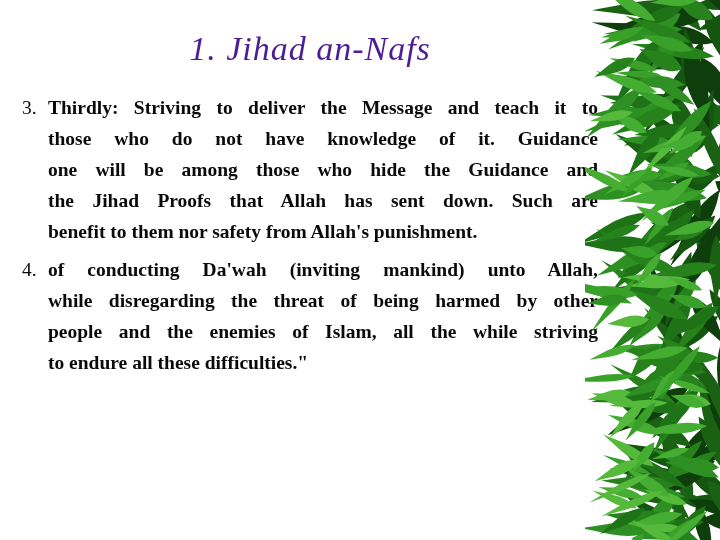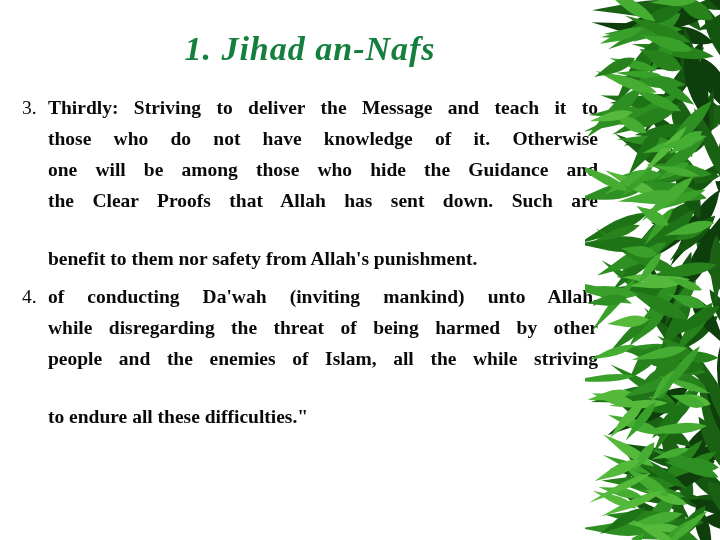--- a/index.html
+++ b/index.html
@@ -13,61 +13,61 @@
   .slide { position: absolute; inset: 0; }
 
   .title {
     position: absolute;
     top: 30px; left: 0;
     width: 620px;
     margin: 0;
     text-align: center;
     font-family: "Liberation Serif", "DejaVu Serif", serif;
     font-size: 34px;
-    font-weight: bold;
+    font-weight: normal;
     font-style: italic;
     letter-spacing: 1px;
-    color: #15803d;
+    color: #4c1d95;
   }
 
   .body-text {
     position: absolute;
     top: 92px; left: 22px;
     width: 576px;
     font-size: 19.5px;
     line-height: 31px;
     color: #0a0a0a;
   }
   .item { position: relative; padding-left: 26px; margin-bottom: 7px; }
   .num  { position: absolute; left: 0; top: 0; }
   .line { text-align: justify; text-align-last: justify; font-weight: bold; }
-  .line.last { text-align-last: left; margin-top: 27px; }
+  .line.last { text-align-last: left; }
 
   #foliage {
     position: absolute;
     top: 0; right: 0;
     width: 135px; height: 540px;
     pointer-events: none;
   }
 </style>
 </head>
 <body>
 
 <div class="slide">
 
   <h1 class="title">1. Jihad an-Nafs</h1>
 
   <div class="body-text">
 
     <div class="item">
       <span class="num">3.</span>
       <div class="line">Thirdly: Striving to deliver the Message and teach it to</div>
-      <div class="line">those who do not have knowledge of it. Otherwise</div>
+      <div class="line">those who do not have knowledge of it. Guidance</div>
       <div class="line">one will be among those who hide the Guidance and</div>
-      <div class="line">the Clear Proofs that Allah has sent down. Such are</div>
+      <div class="line">the Jihad Proofs that Allah has sent down. Such are</div>
       <div class="line last">benefit to them nor safety from Allah's punishment.</div>
     </div>
 
     <div class="item">
       <span class="num">4.</span>
       <div class="line">of conducting Da'wah (inviting mankind) unto Allah,</div>
       <div class="line">while disregarding the threat of being harmed by other</div>
       <div class="line">people and the enemies of Islam, all the while striving</div>
       <div class="line last">to endure all these difficulties."</div>
     </div>

